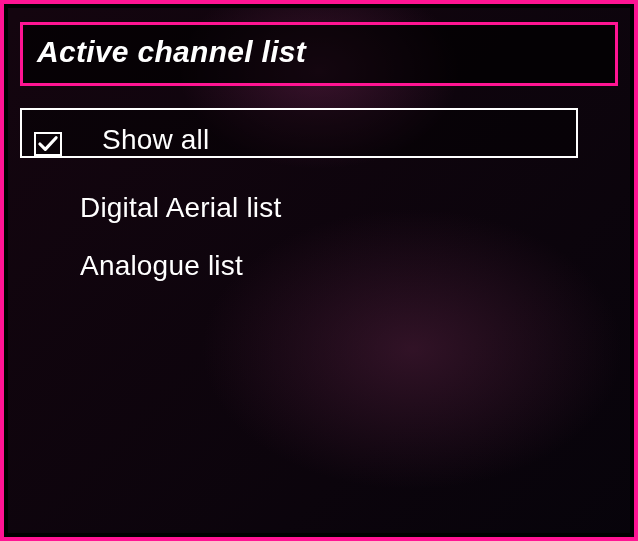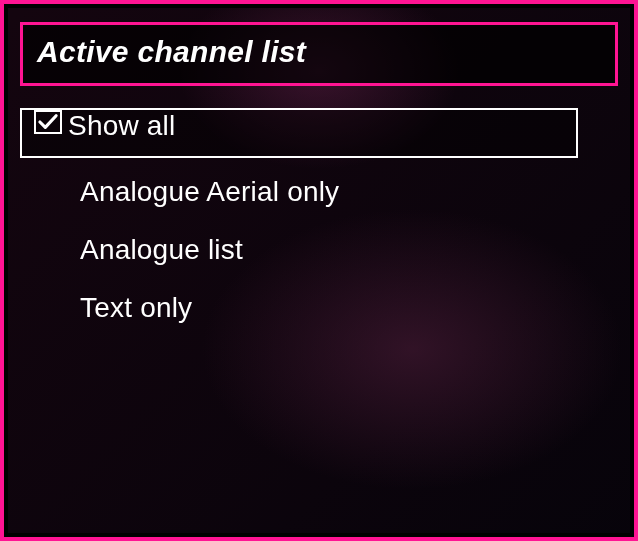--- a/index.html
+++ b/index.html
@@ -37,24 +37,25 @@
     }
     .title-text {
       color: #fff;
       font-size: 30px;
       font-weight: 600;
       font-style: italic;
       letter-spacing: 0.3px;
     }
     .option-row {
       display: flex;
-      align-items: flex-start;
+      align-items: flex-end;
       height: 48px;
       padding-left: 12px;
       margin-bottom: 8px;
+      gap: 34px;
     }
     .option-row.selected {
       border: 2px solid #fff;
       background: rgba(0,0,0,0.4);
       margin-left: 0;
       margin-right: 40px;
       height: 50px;
       margin-bottom: 18px;
     }
     .option-row.not-selected {
@@ -95,27 +96,24 @@
     <div class="option-row selected">
       <span class="checkbox">
         <svg viewBox="0 0 24 20">
             <path d="M3 10 L9 16 L21 3" stroke="#fff" stroke-width="3.5" fill="none" stroke-linecap="round" stroke-linejoin="round"></path>
           </svg>
       </span>
       <span class="option-label">Show all</span>
     </div>
 
     <div class="option-row not-selected">
-      <span class="option-label">Analogue Aerial only</span>
+      <span class="option-label">Digital Aerial list</span>
     </div>
 
     <div class="option-row not-selected">
       <span class="option-label">Analogue list</span>
     </div>
 
 
 
-    <div class="option-row not-selected">
-      <span class="option-label">Text only</span>
-    </div>
 
   </div>
 </div>
 
 </body></html>

